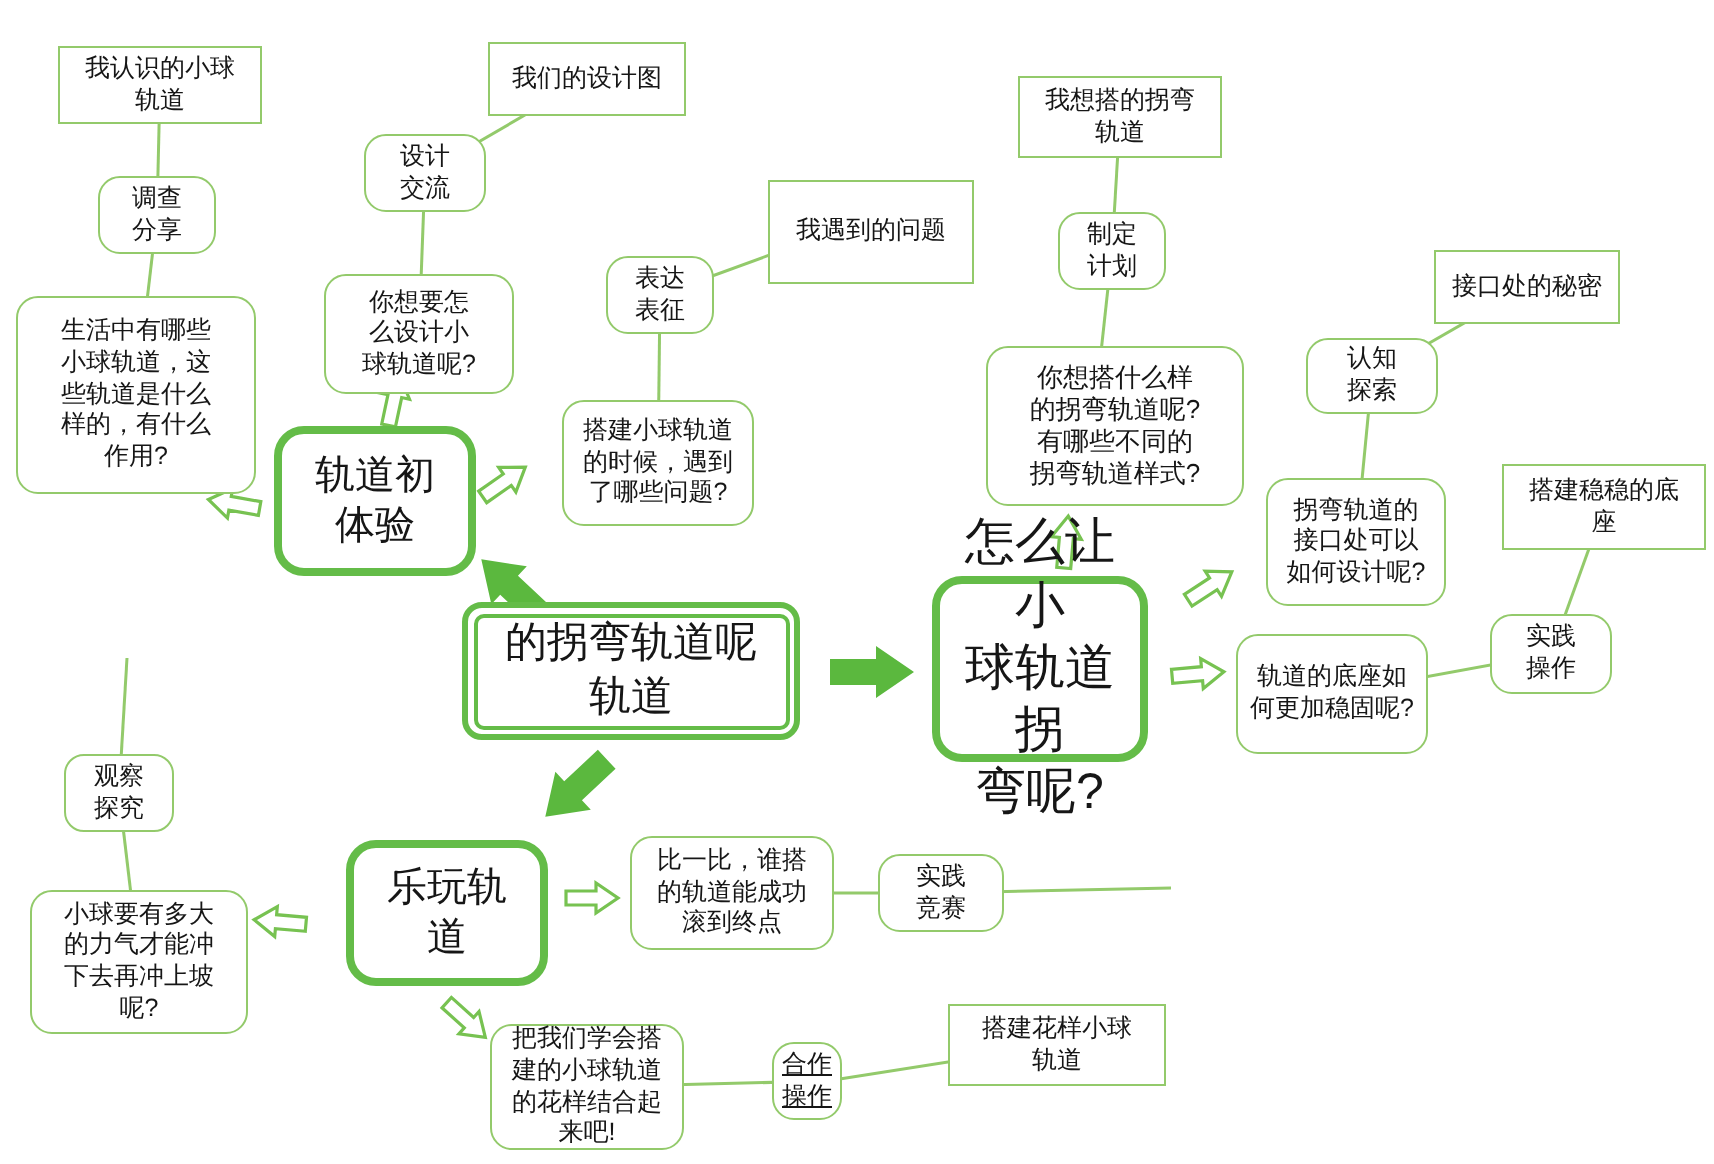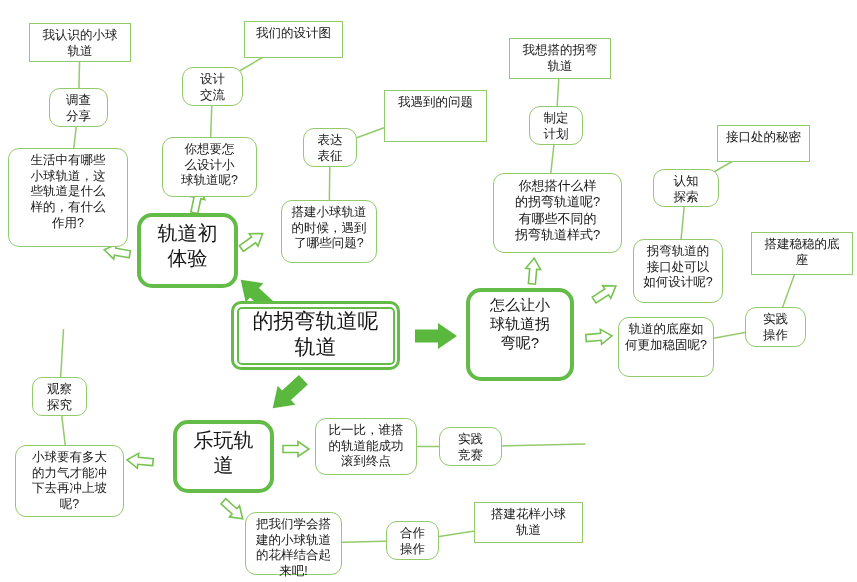--- a/index.html
+++ b/index.html
@@ -2,23 +2,23 @@
 <html><head>
 <meta charset="utf-8">
 <style>
   html,body{margin:0;padding:0;background:#ffffff;}
   .stage{
     position:relative;width:857px;height:582px;background:#ffffff;overflow:hidden;
     font-family:"Liberation Sans",sans-serif;
   }
   .layer{position:absolute;left:0;top:0;}
   .node{
-    position:absolute;display:flex;justify-content:center;
+    position:absolute;display:flex;align-items:center;justify-content:center;
     text-align:center;white-space:pre-line;background:#ffffff;color:#161616;
-    box-sizing:border-box;line-height:1.25;padding:4px 3px;z-index:2;
+    box-sizing:border-box;line-height:1.25;padding:14px 3px;z-index:2;
   }
   .node.rect{border:1.7px solid var(--light);border-radius:0;}
   .node.rounded{border:1.7px solid var(--light);border-radius:11px;}
   .node.main{border:4px solid var(--strong);border-radius:15px;font-weight:400;}
   .node.center{border:3.5px solid var(--strong);border-radius:10px;}
   .node.center::before{
     content:"";position:absolute;inset:2.5px;border:2px solid var(--strong);
     border-radius:5px;pointer-events:none;
   }
   .edge-line{stroke:var(--light);stroke-width:1.5;fill:none;}
@@ -59,21 +59,21 @@
       <path d="M -13 -3.5 L 2 -3.5 L 2 -7.5 L 13 0 L 2 7.5 L 2 3.5 L -13 3.5 Z" transform="translate(599,337) rotate(-5)" class="arrow-hollow"></path>
       <path d="M -13 -3.5 L 2 -3.5 L 2 -7.5 L 13 0 L 2 7.5 L 2 3.5 L -13 3.5 Z" transform="translate(140,461) rotate(185)" class="arrow-hollow"></path>
       <path d="M -13 -3.5 L 2 -3.5 L 2 -7.5 L 13 0 L 2 7.5 L 2 3.5 L -13 3.5 Z" transform="translate(296,449) rotate(0)" class="arrow-hollow"></path>
       <path d="M -13 -3.5 L 2 -3.5 L 2 -7.5 L 13 0 L 2 7.5 L 2 3.5 L -13 3.5 Z" transform="translate(233,510) rotate(42)" class="arrow-hollow"></path>
     </svg>
 
 <div class="node center" style="left: 231px; top: 301px; width: 169px; height: 69px; font-size: 21px;"><span>的拐弯轨道呢
 轨道</span></div>
     <div class="node main" style="left: 137px; top: 213px; width: 101px; height: 75px; font-size: 20px;"><span>轨道初
 体验</span></div>
-    <div class="node main" style="left: 466px; top: 288px; width: 108px; height: 93px; font-size: 15px;"><span>怎么让小
+    <div class="node main" style="left: 466px; top: 288px; width: 108px; height: 93px; font-size: 25px;"><span>怎么让小
 球轨道拐
 弯呢?</span></div>
     <div class="node main" style="left: 173px; top: 420px; width: 101px; height: 73px; font-size: 20px;"><span>乐玩轨
 道</span></div>
     <div class="node rounded" style="left: 8px; top: 148px; width: 120px; height: 99px; font-size: 12.5px;"><span>生活中有哪些
 小球轨道，这
 些轨道是什么
 样的，有什么
 作用?</span></div>
     <div class="node rounded" style="left: 162px; top: 137px; width: 95px; height: 60px; font-size: 12.5px;"><span>你想要怎
@@ -111,21 +111,21 @@
     <div class="node rounded" style="left: 529px; top: 106px; width: 54px; height: 39px; font-size: 12.5px;"><span>制定
 计划</span></div>
     <div class="node rounded" style="left: 653px; top: 169px; width: 66px; height: 38px; font-size: 12.5px;"><span>认知
 探索</span></div>
     <div class="node rounded" style="left: 745px; top: 307px; width: 61px; height: 40px; font-size: 12.5px;"><span>实践
 操作</span></div>
     <div class="node rounded" style="left: 32px; top: 377px; width: 55px; height: 39px; font-size: 12.5px; border-radius: 10px;"><span>观察
 探究</span></div>
     <div class="node rounded" style="left: 439px; top: 427px; width: 63px; height: 39px; font-size: 12.5px;"><span>实践
 竞赛</span></div>
-    <div class="node rounded" style="left: 386px; top: 521px; width: 53px; height: 39px; font-size: 12.5px;"><span>合作
+    <div class="node rounded" style="left: 386px; top: 521px; width: 35px; height: 39px; font-size: 12.5px; text-decoration: underline;"><span>合作
 操作</span></div>
     <div class="node rect" style="left: 29px; top: 23px; width: 102px; height: 39px; font-size: 12.5px;"><span>我认识的小球
 轨道</span></div>
     <div class="node rect" style="left: 244px; top: 21px; width: 99px; height: 37px; font-size: 12.5px;"><span>我们的设计图</span></div>
     <div class="node rect" style="left: 384px; top: 90px; width: 103px; height: 52px; font-size: 12.5px;"><span>我遇到的问题</span></div>
     <div class="node rect" style="left: 509px; top: 38px; width: 102px; height: 41px; font-size: 12.5px;"><span>我想搭的拐弯
 轨道</span></div>
     <div class="node rect" style="left: 717px; top: 125px; width: 93px; height: 37px; font-size: 12.5px;"><span>接口处的秘密</span></div>
     <div class="node rect" style="left: 751px; top: 232px; width: 102px; height: 43px; font-size: 12.5px;"><span>搭建稳稳的底
 座</span></div>

